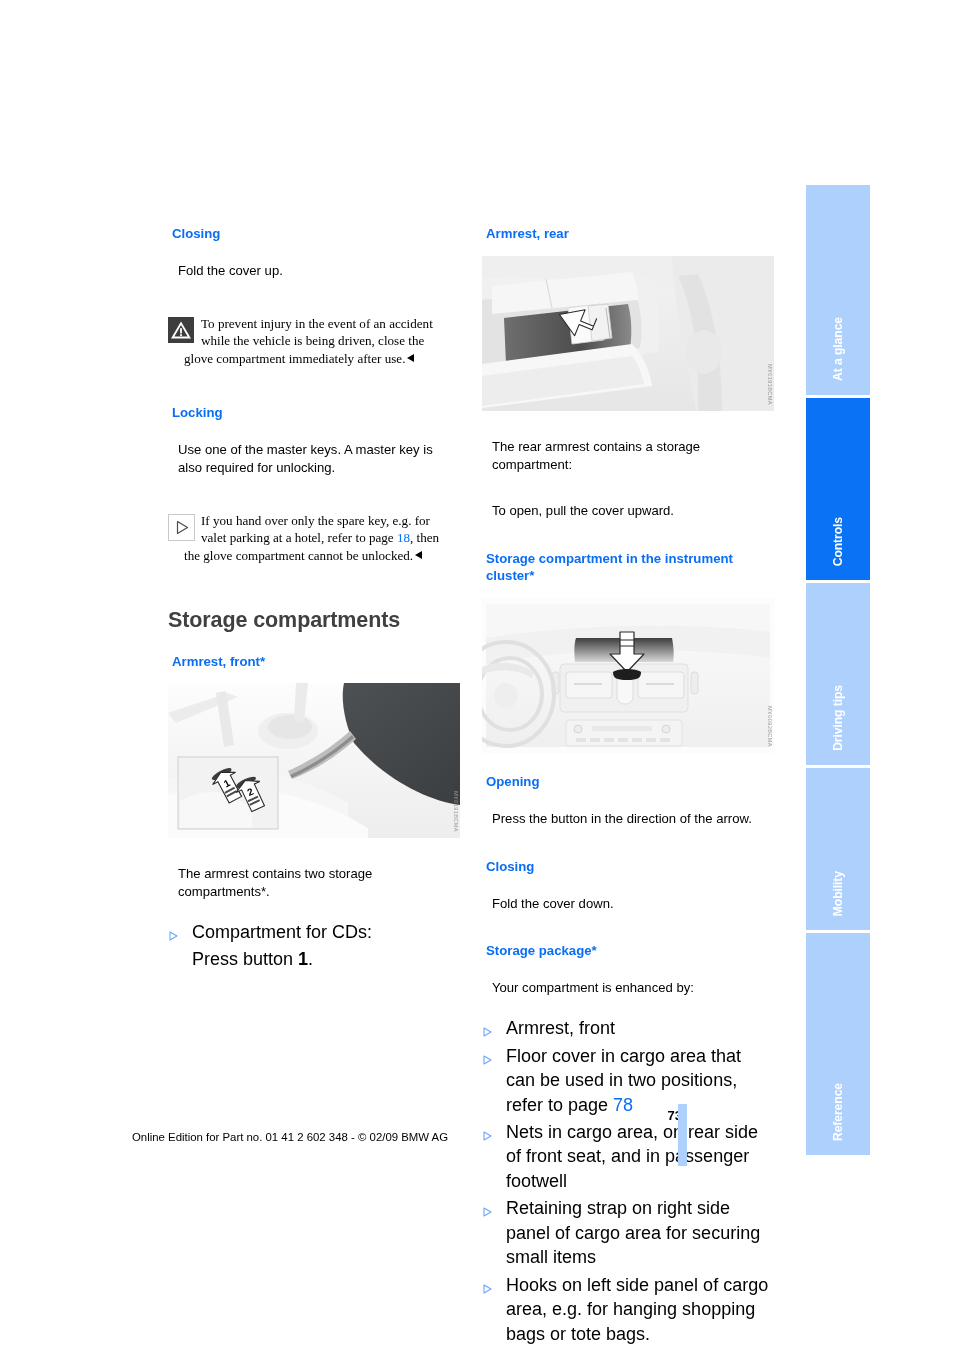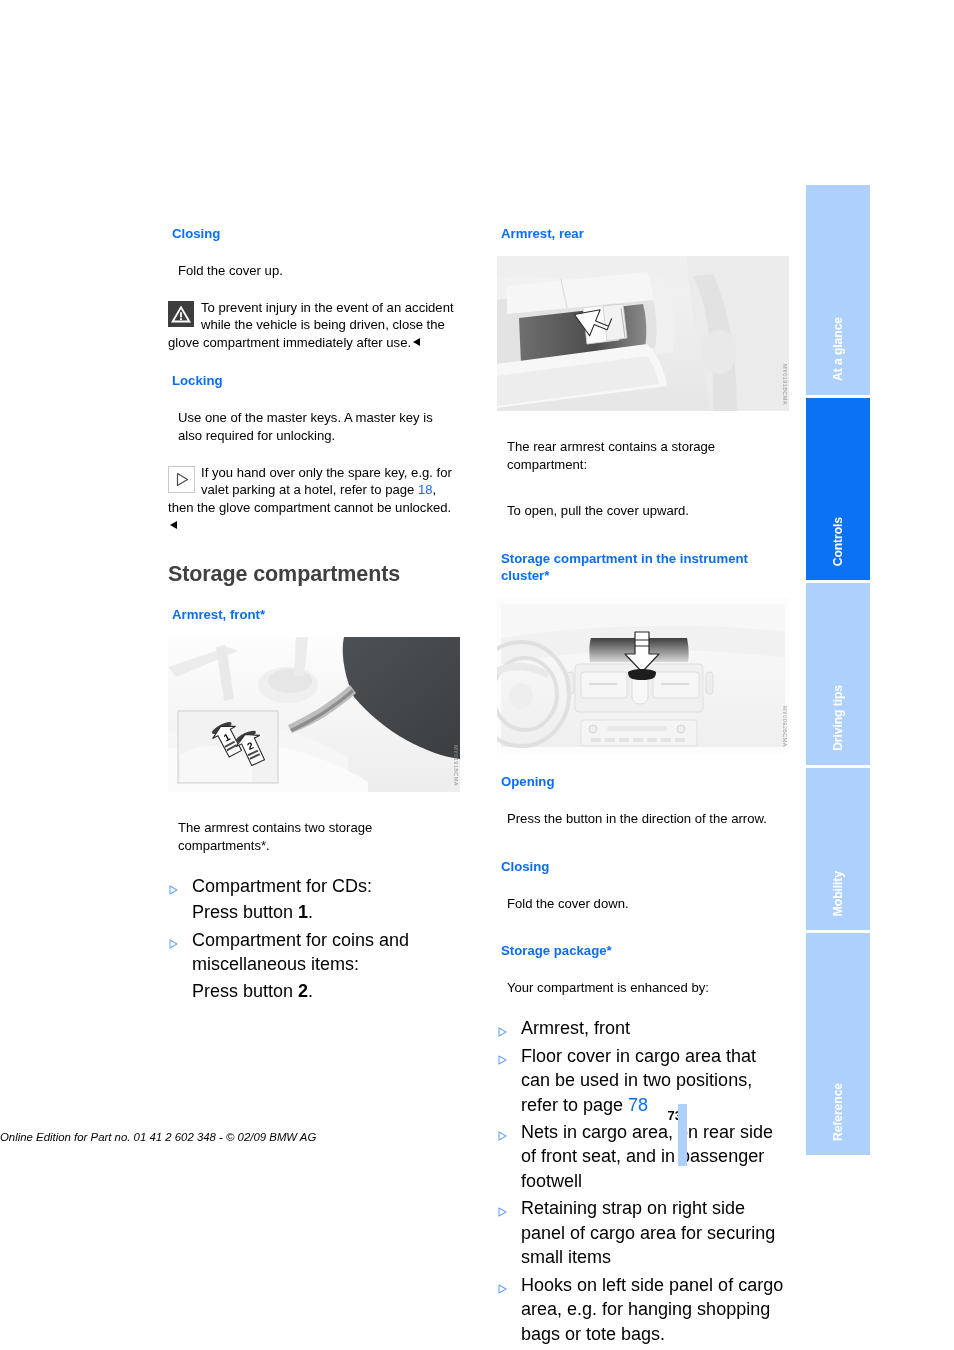--- a/index.html
+++ b/index.html
@@ -20,21 +20,21 @@
     inset: 0;
   }
 
   
   .col {
     position: absolute;
     top: 222px;
     width: 292px;
   }
   .col-left  { left: 168px; }
-  .col-right { left: 497px; }
+  .col-right { left: 482px; }
 
   
   h1.section-title {
     color: #404040;
     font-size: 21.5px;
     font-weight: bold;
     margin: 0;
     padding: 0;
     line-height: 1.1;
     letter-spacing: -0.1px;
@@ -69,21 +69,22 @@
     font-size: 13.1px;
     line-height: 1.36;
   }
   .notice .glyph {
     float: left;
     width: 26px;
     height: 26px;
     margin: 2px 7px 0 0;
   }
   .notice .txt {
-    margin: 0;
+    margin: 16px;
+    font-family: Liberation Serif, serif;
   }
   .warn-box {
     width: 26px;
     height: 26px;
     background: #3d3d3d;
     position: relative;
   }
   .warn-box svg { display: block; }
   .info-box {
     width: 25px;
@@ -184,26 +185,25 @@
     text-align: right;
     font-size: 13px;
     font-weight: bold;
     color: #000;
   }
   .footline {
     position: absolute;
     left: 0;
     top: 1131px;
     width: 852px;
-    text-align: left;
+    text-align: center;
     font-size: 11.4px;
     color: #000;
     padding-right: 272px;
     box-sizing: border-box;
-    font-style: italic;
   }
   .folio-bar {
     position: absolute;
     left: 678px;
     top: 1104px;
     width: 9px;
     height: 62px;
     background: #aed0fd;
   }
 </style>
@@ -324,29 +324,20 @@
 
     <ul class="bul">
       <li>
         <span class="tri-wrap">
           <svg width="9" height="10" viewBox="0 0 9 10">
               <polygon points="1,1 8,5 1,9" fill="#ffffff" stroke="#6aa6f7" stroke-width="1.1" stroke-linejoin="round"></polygon>
             </svg>
         </span>
         <span>Compartment for CDs:</span>
         <span class="sub-line">Press button <span class="bold">1</span>.</span>
-      </li>
-      <li>
-        <span class="tri-wrap">
-          <svg width="9" height="10" viewBox="0 0 9 10">
-              <polygon points="1,1 8,5 1,9" fill="#ffffff" stroke="#6aa6f7" stroke-width="1.1" stroke-linejoin="round"></polygon>
-            </svg>
-        </span>
-        <span>Compartment for coins and miscellaneous items:</span>
-        <span class="sub-line">Press button <span class="bold">2</span>.</span>
       </li>
     </ul>
 
   </div>
 
   <div class="col col-right">
 
     <h2 class="sub-title">Armrest, rear</h2>
 
     <div class="spacer-sm"></div>

